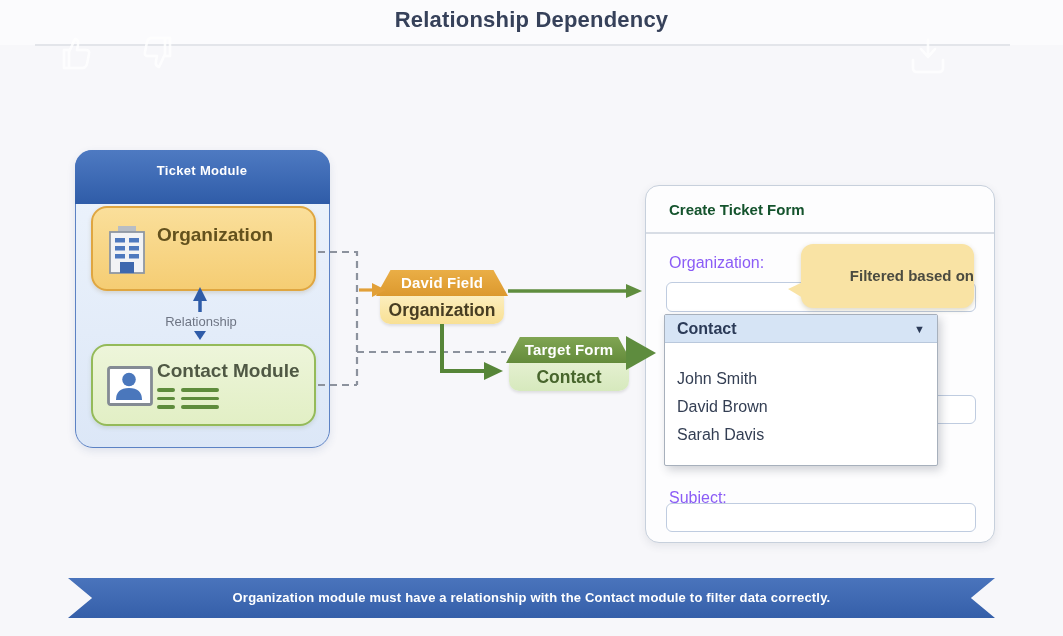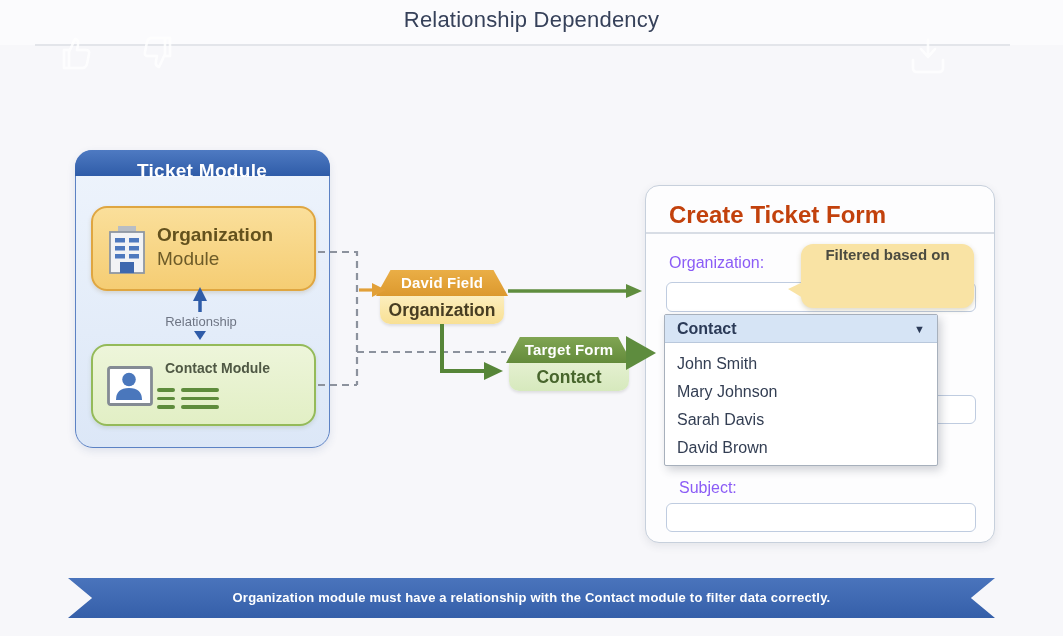--- a/index.html
+++ b/index.html
@@ -5,36 +5,36 @@
   * { margin:0; padding:0; box-sizing:border-box; }
   html,body { background:#eef0f3; }
   body { font-family:"Liberation Sans", sans-serif; }
   .canvas {
     position:relative; width:1063px; height:636px; margin:0 auto;
     background:#f7f7fa; overflow:hidden;
   }
   .top-strip { position:absolute; left:0; top:0; width:1063px; height:45px; background:#fbfbfd; }
   .page-title {
     position:absolute; left:0; right:0; top:7px; text-align:center;
-    font-size:22px; font-weight:normal; color:#36415a; letter-spacing:.2px;
+    font-size:22px; font-weight:bold; color:#36415a; letter-spacing:.2px;
   }
   .top-divider { position:absolute; left:35px; top:44px; width:975px; height:2px; background:#e3e5ea; }
   .ghost { position:absolute; opacity:.85; }
 
   
   .ticket-panel {
     position:absolute; left:75px; top:150px; width:255px; height:298px;
     background:linear-gradient(180deg,#eef4fc,#dce7f7);
     border:1.5px solid #5c82c4; border-radius:18px;
     box-shadow:0 3px 8px rgba(40,70,130,.12);
   }
   .panel-header {
-    position:absolute; left:-1.5px; top:-1.5px; width:255px; height:26px;
+    position:absolute; left:-1.5px; top:-1.5px; width:255px; height:54px;
     background:linear-gradient(180deg,#4e7ac2,#2f5ca8);
-    border-radius:17px 17px 0 0; color:#fff; font-size:19px; font-weight:bold;
+    border-radius:17px 17px 0 0; color:#fff; font-size:13px; font-weight:bold;
     text-align:center; line-height:42px; letter-spacing:.3px;
   }
   .org-card {
     position:absolute; left:15px; top:55px; width:225px; height:85px;
     background:linear-gradient(180deg,#fadf9b,#f5cd73);
     border:2px solid #dfa641; border-radius:16px;
     box-shadow:0 2px 4px rgba(120,90,20,.18);
   }
   .org-card .icon-wrap { position:absolute; left:14px; top:17px; }
   .org-text { position:absolute; left:64px; top:15px; line-height:1.25; }
@@ -44,21 +44,21 @@
     position:absolute; left:55px; top:163px; width:140px; text-align:center;
     font-size:13px; color:#6e7584;
   }
   .contact-card {
     position:absolute; left:15px; top:193px; width:225px; height:82px;
     background:linear-gradient(180deg,#edf5da,#e2efc5);
     border:2px solid #94ba59; border-radius:16px;
     box-shadow:0 2px 4px rgba(80,110,40,.15);
   }
   .contact-card .icon-wrap { position:absolute; left:14px; top:20px; }
-  .contact-title { position:absolute; left:64px; top:14px; font-size:14px; font-weight:bold; color:#4f5844;margin-left:8px; }
+  .contact-title { position:absolute; left:64px; top:14px; font-size:19px; font-weight:bold; color:#4f5844; }
   .contact-lines { position:absolute; left:64px; top:42px; }
   .cl-row { display:flex; gap:6px; margin-bottom:5px; }
   .cl-short { width:18px; height:3.5px; background:#5e8c3c; border-radius:2px; }
   .cl-long  { width:38px; height:3.5px; background:#5e8c3c; border-radius:2px; }
 
   
   .trap {
     position:absolute; height:26px; line-height:26px; text-align:center;
     color:#fff; font-size:15px; font-weight:bold; letter-spacing:.2px;
     clip-path:polygon(11% 0%, 89% 0%, 100% 100%, 0% 100%);
@@ -74,56 +74,56 @@
     background:linear-gradient(180deg,#fceebd,#f8e094); }
   .val-target { left:509px; top:363px; width:120px; color:#47652c;
     background:linear-gradient(180deg,#e4f0d0,#d6e9bd); }
 
   
   .form-card {
     position:absolute; left:645px; top:185px; width:350px; height:358px;
     background:#fdfdfe; border:1.5px solid #c7d0dc; border-radius:14px;
     box-shadow:0 3px 8px rgba(60,70,90,.10);
   }
-  .form-title { position:absolute; left:23px; top:15px; font-size:24px; font-weight:bold; color:#c2410c; }
+  .form-title { position:absolute; left:23px; top:15px; font-size:15px; font-weight:bold; color:#14532d; }
   .form-divider { position:absolute; left:0; top:46px; width:100%; height:1.5px; background:#d8dde5; }
   .form-label { position:absolute; font-size:16px; color:#8b5cf6; }
   .lbl-org { left:23px; top:68px; }
-  .lbl-subject { left:23px; top:293px;margin-left:10px; }
+  .lbl-subject { left:23px; top:303px; }
   .f-input {
     position:absolute; background:#fff; border:1.5px solid #bfcce0; border-radius:6px;
   }
   .inp-org { left:20px; top:96px; width:310px; height:30px; z-index:1; }
   .inp-contact { left:20px; top:209px; width:310px; height:29px; z-index:1; }
   .inp-subject { left:20px; top:317px; width:310px; height:29px; }
 
   .tooltip {
     position:absolute; left:155px; top:58px; width:173px; height:64px; z-index:4;
     background:#f9e3a4; border-radius:12px; box-shadow:0 2px 5px rgba(120,100,30,.25);
-    display:flex; flex-direction:column; justify-content:space-between; align-items:center;
+    display:flex; justify-content:flex-end; align-items:center;
     font-size:15px; font-weight:bold; color:#4b4b40; line-height:1.45; text-align:center;
   }
   .tooltip-tail {
     position:absolute; left:-13px; bottom:10px; width:0; height:0;
     border-top:7px solid transparent; border-bottom:9px solid transparent;
     border-right:15px solid #f9e3a4;
   }
 
   .dropdown {
     position:absolute; left:18px; top:128px; width:274px; height:152px; z-index:3;
     background:#fff; border:1px solid #a7b0bc; border-radius:2px;
     box-shadow:3px 4px 10px rgba(40,50,70,.22);
   }
   .dd-header {
     height:28px; background:#d6e4f5; border-bottom:1px solid #b9c8dc;
     display:flex; align-items:center; justify-content:space-between; padding:0 12px;
   }
   .dd-selected { font-size:16px; font-weight:bold; color:#2b3a57; }
   .dd-caret { font-size:11px; color:#2b3a57; }
-  .dd-options { padding-top:7px; }
+  .dd-options { padding-top:22px; }
   .dd-option { height:28px; line-height:28px; padding-left:12px; font-size:16px; color:#333e53; }
 
   
   .banner {
     position:absolute; left:68px; top:578px; width:927px; height:40px;
     background:linear-gradient(180deg,#4a74bc,#355fa9);
     clip-path:polygon(0 0, 100% 0, 97.4% 50%, 100% 100%, 0 100%, 2.6% 50%);
     color:#fff; font-size:13px; font-weight:bold; text-align:center; line-height:40px;
     letter-spacing:.2px;
   }
@@ -160,21 +160,20 @@
           <rect x="22" y="13" width="10" height="4.5" fill="#4e79be"></rect>
           <rect x="8" y="21" width="10" height="4.5" fill="#4e79be"></rect>
           <rect x="22" y="21" width="10" height="4.5" fill="#4e79be"></rect>
           <rect x="8" y="29" width="10" height="4.5" fill="#4e79be"></rect>
           <rect x="22" y="29" width="10" height="4.5" fill="#4e79be"></rect>
           <rect x="13" y="37" width="14" height="11" fill="#3e68ae"></rect>
         </svg>
       </span>
       <div class="org-text">
         <div class="org-line1">Organization</div>
-        <div class="org-line2">Module</div>
       </div>
     </div>
 
     <div class="rel-label">Relationship</div>
 
     <div class="contact-card">
       <span class="icon-wrap">
         <svg width="46" height="40" viewBox="0 0 46 40">
           <rect x="1.5" y="1.5" width="43" height="37" rx="2" fill="#ffffff" stroke="#848b94" stroke-width="2.8"></rect>
           <circle cx="22" cy="13.5" r="6.8" fill="#4a77bc"></circle>
@@ -216,23 +215,22 @@
       <span>Filtered based on</span>
     </div>
 
     <div class="dropdown">
       <div class="dd-header">
         <span class="dd-selected">Contact</span>
         <span class="dd-caret">▼</span>
       </div>
       <div class="dd-options">
         <div class="dd-option">John Smith</div>
-        <div class="dd-option">Mary Johnson</div>
+        <div class="dd-option">David Brown</div>
         <div class="dd-option">Sarah Davis</div>
-        <div class="dd-option">David Brown</div>
       </div>
     </div>
     <div class="f-input inp-contact"></div>
 
     <div class="form-label lbl-subject">Subject:</div>
     <div class="f-input inp-subject"></div>
   </div>
 
   <svg class="overlay" width="1063" height="636" viewBox="0 0 1063 636">
 

